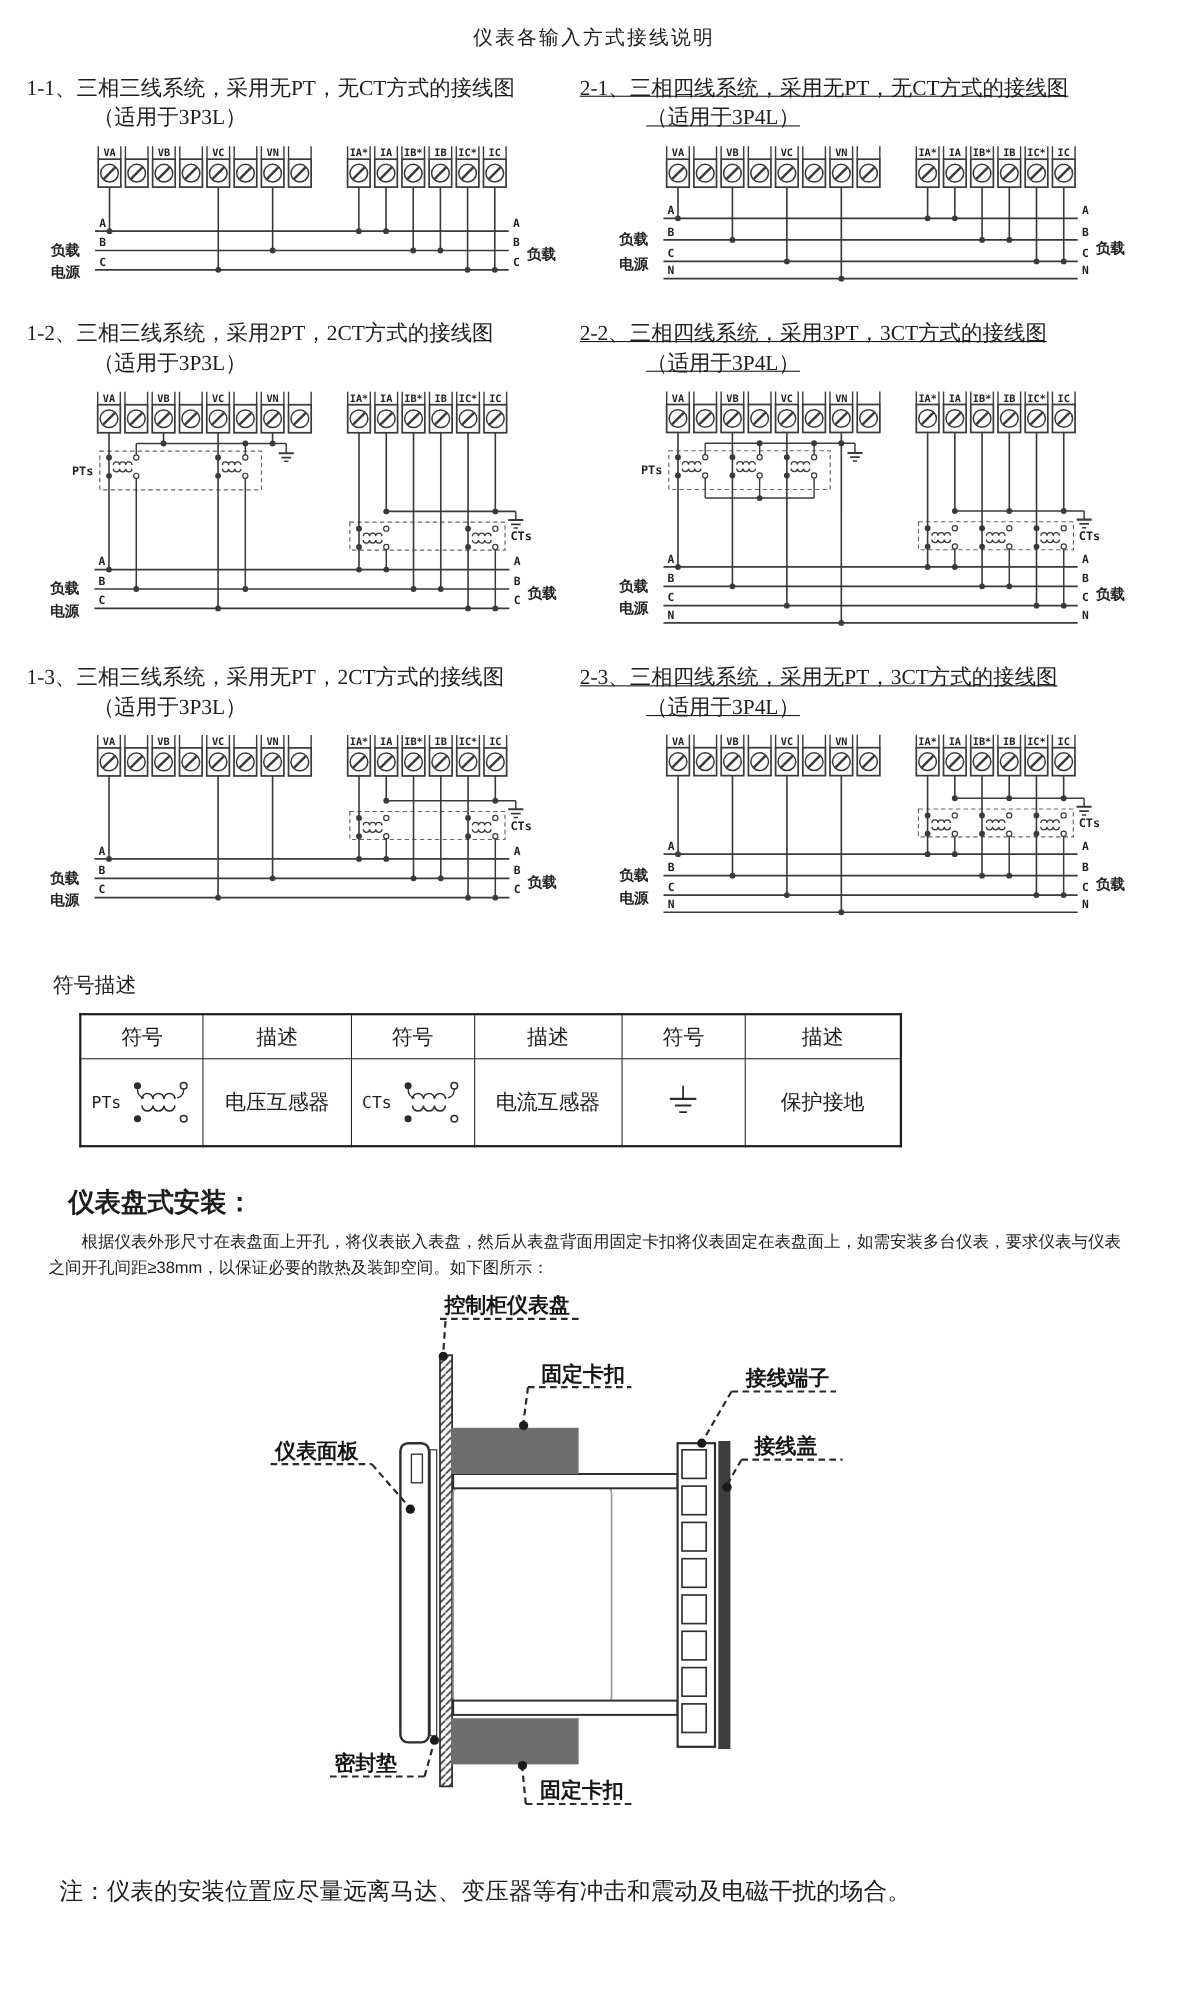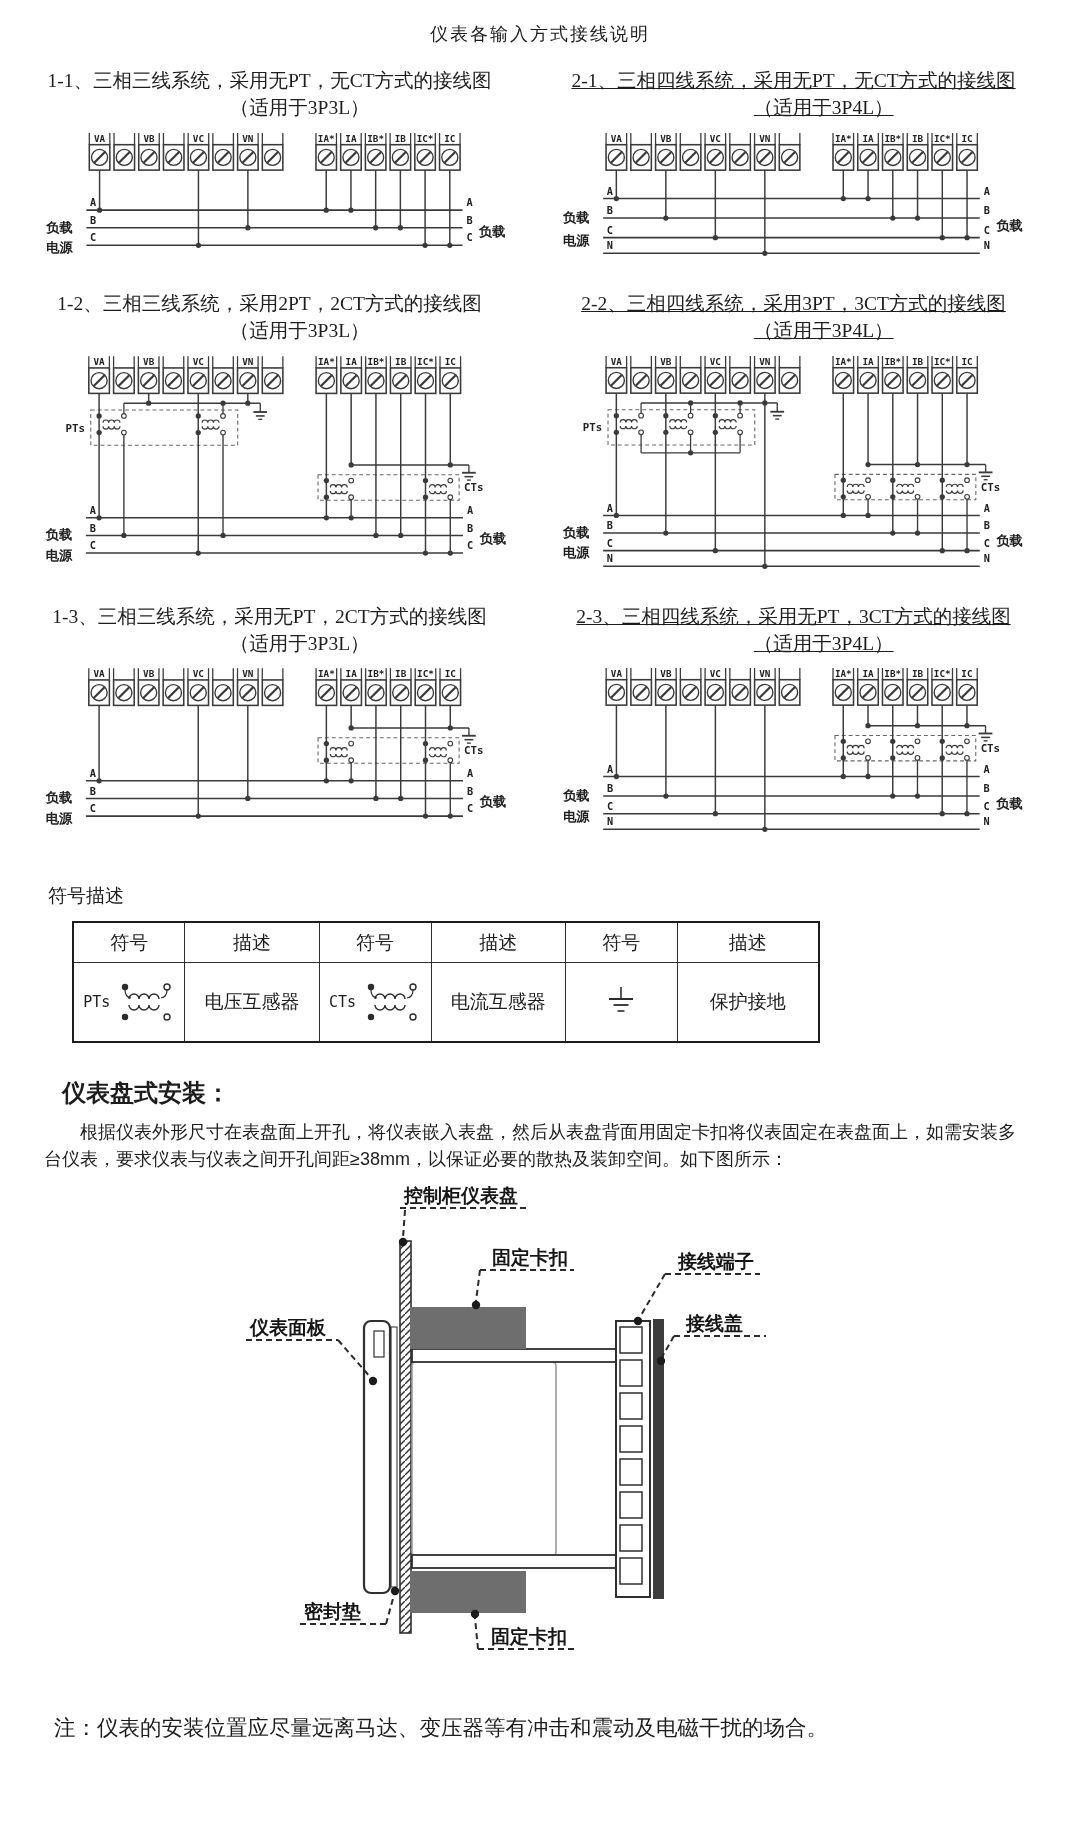--- a/index.html
+++ b/index.html
@@ -10,21 +10,21 @@
     color:#1d1d1d;
     padding:16px 20px;
   }
   .page-title {
     text-align:center; font-size:18px; font-weight:normal;
     font-family:"Liberation Serif", serif; letter-spacing:2px;
     margin-top:6px;
   }
   .diagrams-grid {
     display:grid; grid-template-columns:495px 545px;
-    row-gap:24px; margin-top:22px;text-align:center;
+    row-gap:24px; margin-top:22px;
   }
   .dtitle {
     font-family:"Liberation Serif", serif;
     font-size:19.5px; line-height:1.38; padding-left:4px;
   }
   .dtitle .dsub { padding-left:3.1em; }
   .diagram svg.wiring { display:block; margin-top:10px; margin-left:12px; }
   .diagram.right svg.wiring { margin-left:34px; }
   .diagram.right .dtitle { padding-left:12px;text-decoration:underline; }
   .symbol-heading {
@@ -41,21 +41,21 @@
   }
   table.symbol-table { border:2.6px solid #1c1c1c; }
   table.symbol-table th { height:40px; }
   table.symbol-table td { height:80px; }
   .symcell { display:flex; align-items:center; justify-content:center; gap:7px; }
   .symcell .symtxt { font-family:"DejaVu Sans Mono", monospace; font-size:15px; }
   .install-heading {
     font-size:24px; font-weight:bold; margin:34px 0 10px 42px;
   }
   .install-para {
-    font-size:18px; line-height:1.5; margin:0 30px 0 24px;
+    font-size:15px; line-height:1.5; margin:0 30px 0 24px;
     text-indent:2em;
   }
   .install-figure { margin-top:8px; margin-left:168px; }
   .install-figure svg { display:block; }
   svg text.flabel {
     font-family:"Liberation Sans", sans-serif; font-size:19px; font-weight:bold; fill:#161616;
   }
   .note { font-size:21.5px; margin:54px 0 0 34px; }
 </style>
 </head>

